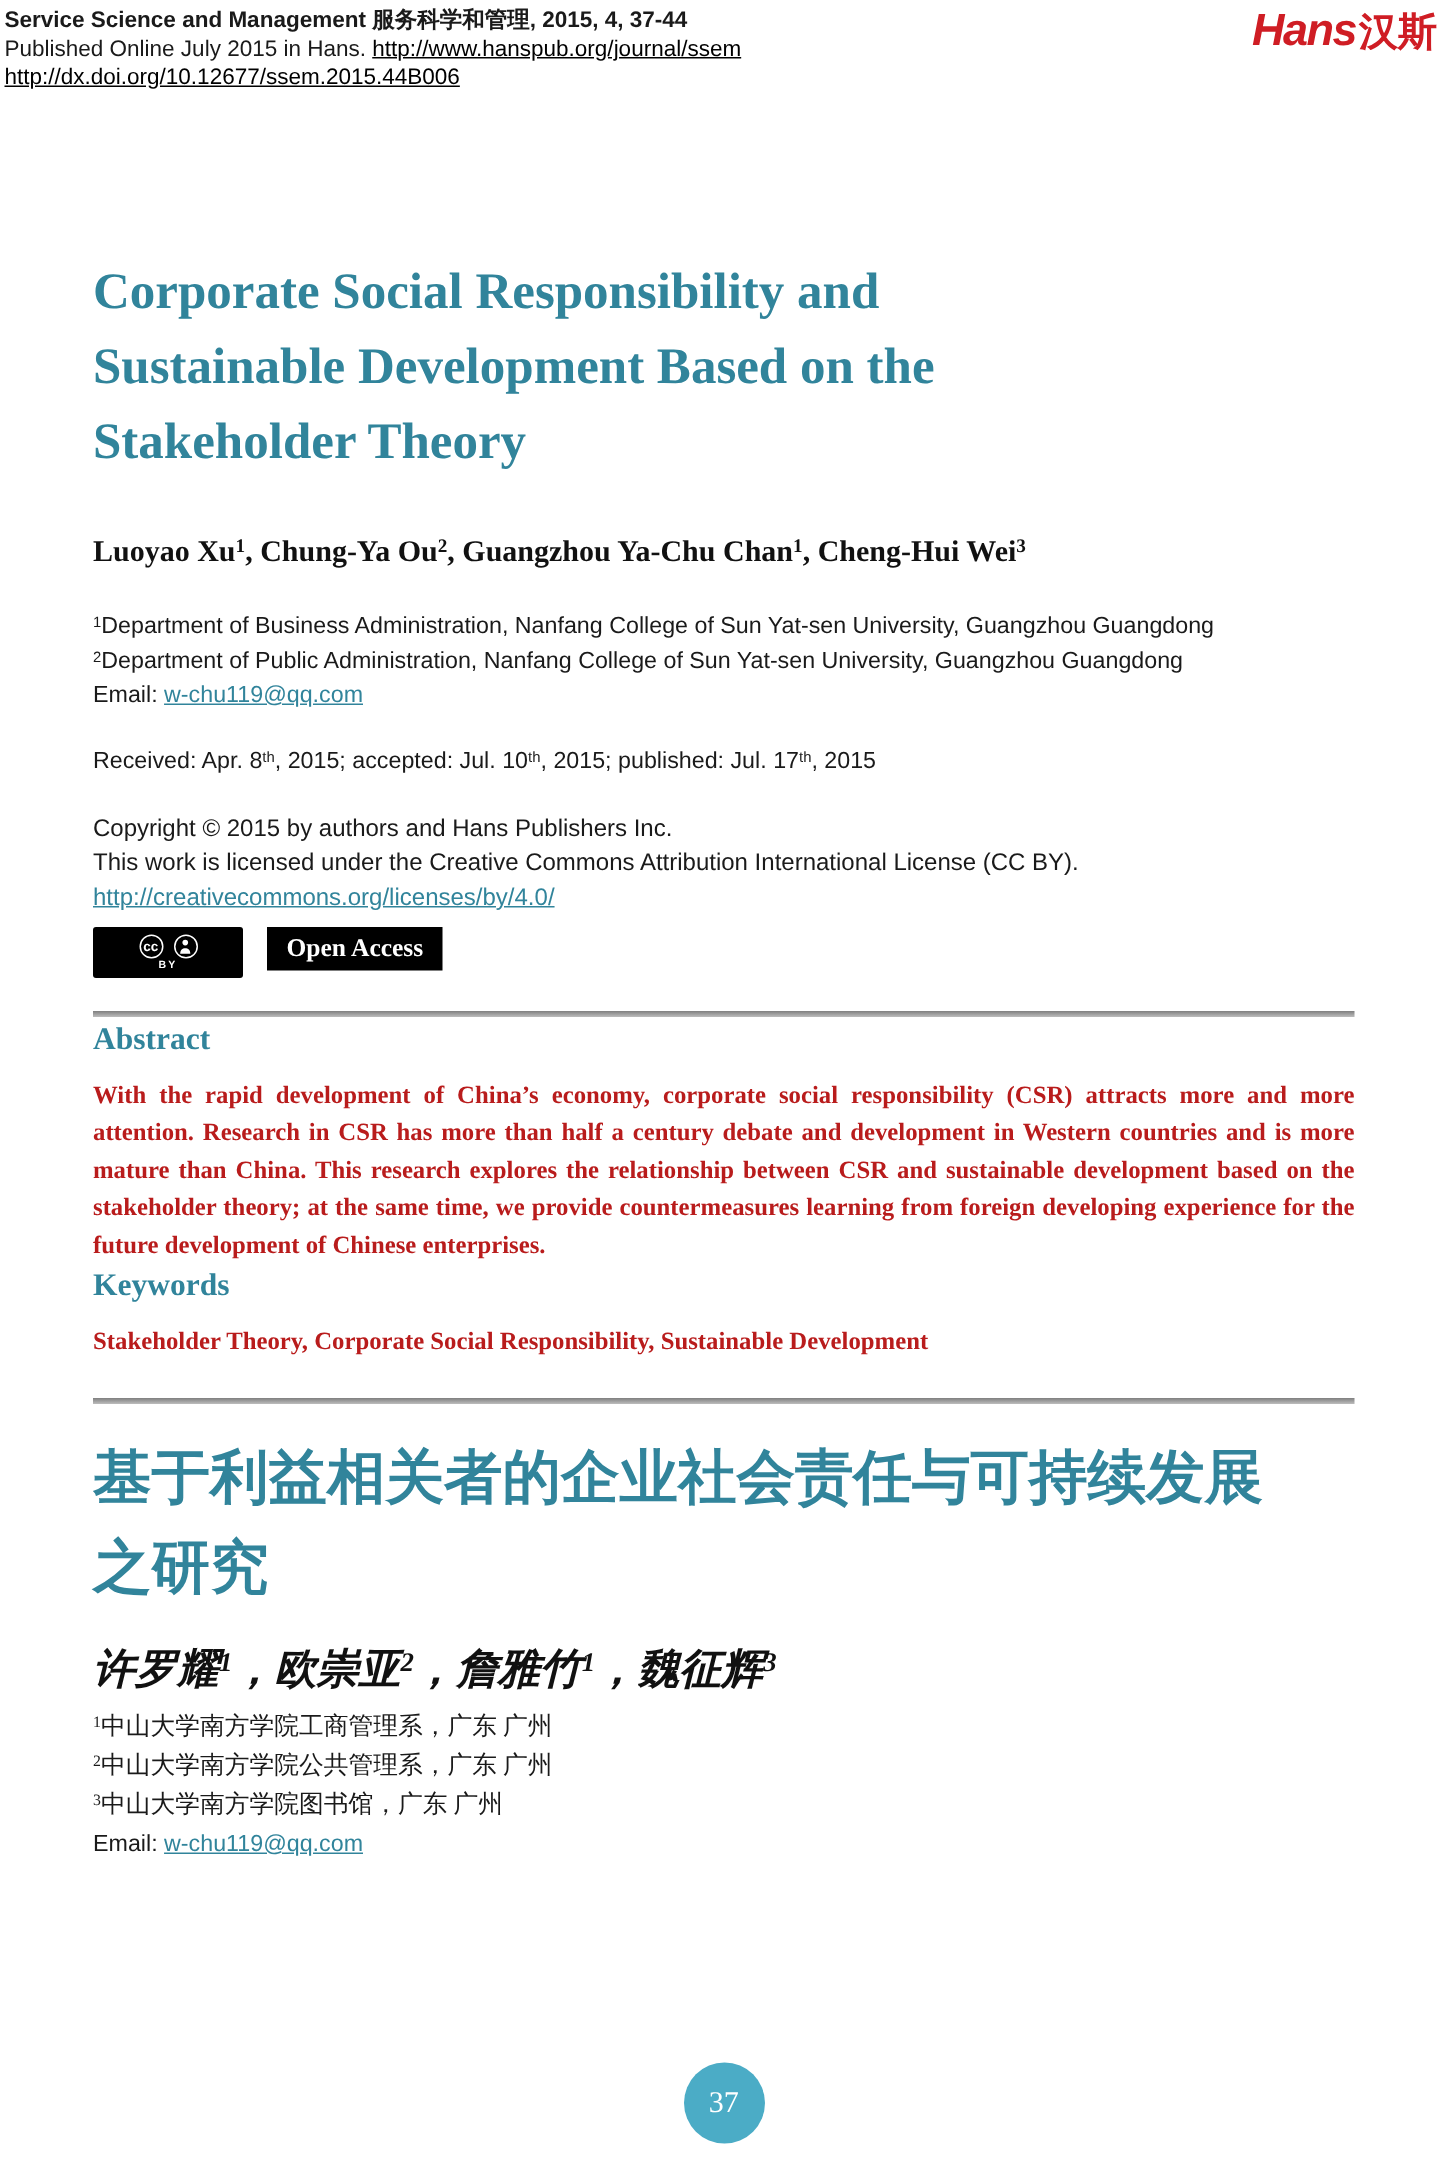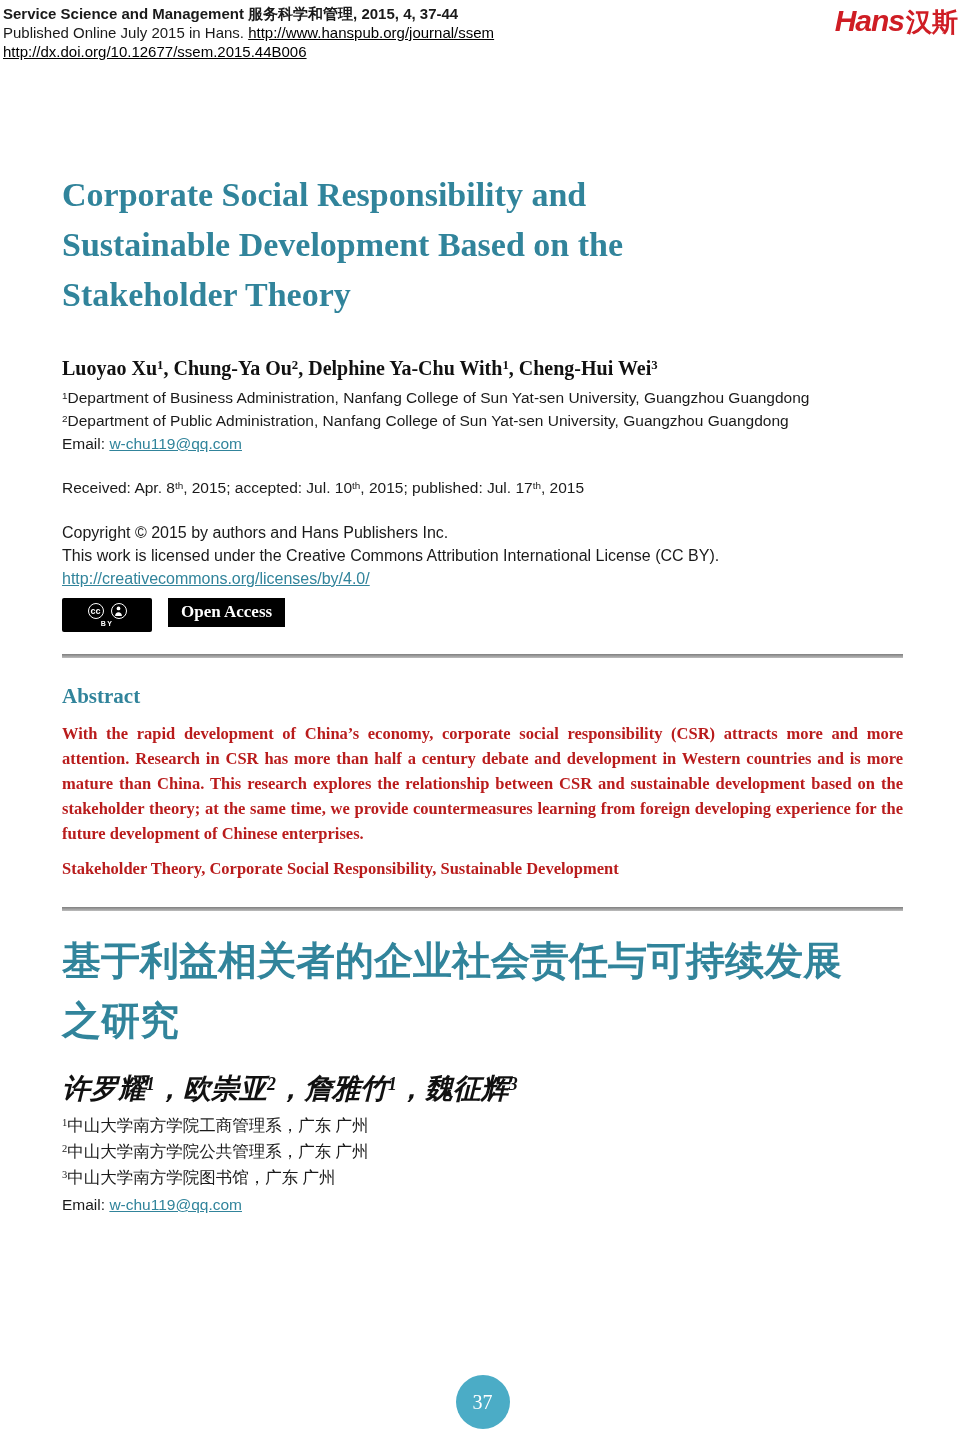--- a/index.html
+++ b/index.html
@@ -55,52 +55,51 @@
   }
 
   sup.s {
     font-size: 64%;
     line-height: 0;
     position: relative;
     top: -0.45em;
     vertical-align: baseline;
   }
 
-  .affiliations { margin-top: 4px; font-size: 15.5px; line-height: 23px; }
+  .affiliations { margin-top: 24px; font-size: 15.5px; line-height: 23px; }
   .email-line { font-size: 15.5px; line-height: 23px; }
 
   .received { margin-top: 22px; font-size: 15.5px; line-height: 22px; }
 
   .copyright { margin-top: 22px; font-size: 16px; line-height: 23px; }
 
   
   .badges { margin-top: 8px; display: flex; align-items: flex-start; gap: 16px; }
   .cc-badge {
-    width: 90px; height: 34px; background: #000000; border-radius: 2px;
+    width: 100px; height: 34px; background: #000000; border-radius: 2px;
     display: flex; flex-direction: column; align-items: center; justify-content: center;
     cursor: pointer;
   }
   .cc-row { display: flex; gap: 7px; align-items: center; }
   .cc-circle {
     width: 16px; height: 16px; border: 1.5px solid #ffffff; border-radius: 50%;
     color: #ffffff; font-size: 9px; font-weight: bold;
     display: inline-flex; align-items: center; justify-content: center;
   }
   .cc-by { color: #ffffff; font-size: 7px; font-weight: bold; letter-spacing: 1.5px; margin-top: 1px; }
   .oa-badge {
     background: #000000; color: #ffffff;
     font-family: "Liberation Serif", serif; font-weight: bold; font-size: 17px;
     padding: 5px 13px 7px; line-height: 1; cursor: pointer;
   }
 
   .rule { margin-top: 22px; height: 4px; background: linear-gradient(#7f7f7f, #bdbdbd); }
   .rule2 { margin-top: 26px; }
 
   .sect {
-    margin-top: 24px;
     font-family: "Liberation Serif", serif;
     font-weight: bold;
     font-size: 21px;
     line-height: 29px;
     color: #31849B;
   }
   .body-bold {
     margin-top: 10px;
     font-family: "Liberation Serif", serif;
     font-weight: bold;
@@ -162,21 +161,21 @@
   </header>
 
   <main class="content">
 
     <h1 class="title">
       <span class="tline">Corporate Social Responsibility and</span>
       <span class="tline">Sustainable Development Based on the</span>
       <span class="tline">Stakeholder Theory</span>
     </h1>
 
-    <p class="authors"><span>Luoyao Xu</span><sup class="s">1</sup><span>, Chung-Ya Ou</span><sup class="s">2</sup><span>, Delphine Ya-Chu With</span><sup class="s">1</sup><span>, Cheng-Hui Wei</span><sup class="s">3</sup></p>
+    <p class="authors"><span>Luoyao Xu</span><sup class="s">1</sup><span>, Chung-Ya Ou</span><sup class="s">2</sup><span>, Guangzhou Ya-Chu Chan</span><sup class="s">1</sup><span>, Cheng-Hui Wei</span><sup class="s">3</sup></p>
 
     <div class="affiliations">
       <div><sup class="s">1</sup><span>Department of Business Administration, Nanfang College of Sun Yat-sen University, Guangzhou Guangdong</span></div>
       <div><sup class="s">2</sup><span>Department of Public Administration, Nanfang College of Sun Yat-sen University, Guangzhou Guangdong</span></div>
       <div class="email-line"><span>Email: </span><a class="tlink">w-chu119@qq.com</a></div>
     </div>
 
     <p class="received"><span>Received: Apr. 8</span><sup class="s">th</sup><span>, 2015; accepted: Jul. 10</span><sup class="s">th</sup><span>, 2015; published: Jul. 17</span><sup class="s">th</sup><span>, 2015</span></p>
 
     <div class="copyright">
@@ -201,20 +200,21 @@
         <div class="cc-by">BY</div>
       </div>
       <div class="oa-badge">Open Access</div>
     </div>
 
     <div class="rule"></div>
 
     <h2 class="sect">Abstract</h2>
     <p class="body-bold just">With the rapid development of China’s economy, corporate social responsibility (CSR) attracts more and more attention. Research in CSR has more than half a century debate and development in Western countries and is more mature than China. This research explores the relationship between CSR and sustainable development based on the stakeholder theory; at the same time, we provide countermeasures learning from foreign developing experience for the future development of Chinese enterprises.</p>
 
+    <h2 class="sect">Keywords</h2>
     <p class="body-bold">Stakeholder Theory, Corporate Social Responsibility, Sustainable Development</p>
 
     <div class="rule rule2"></div>
 
     <h1 class="cn-title">
       <span class="tline">基于利益相关者的企业社会责任与可持续发展</span>
       <span class="tline">之研究</span>
     </h1>
 
     <p class="cn-authors"><span>许罗耀</span><sup class="s">1</sup><span>，欧崇亚</span><sup class="s">2</sup><span>，詹雅竹</span><sup class="s">1</sup><span>，魏征辉</span><sup class="s">3</sup></p>

